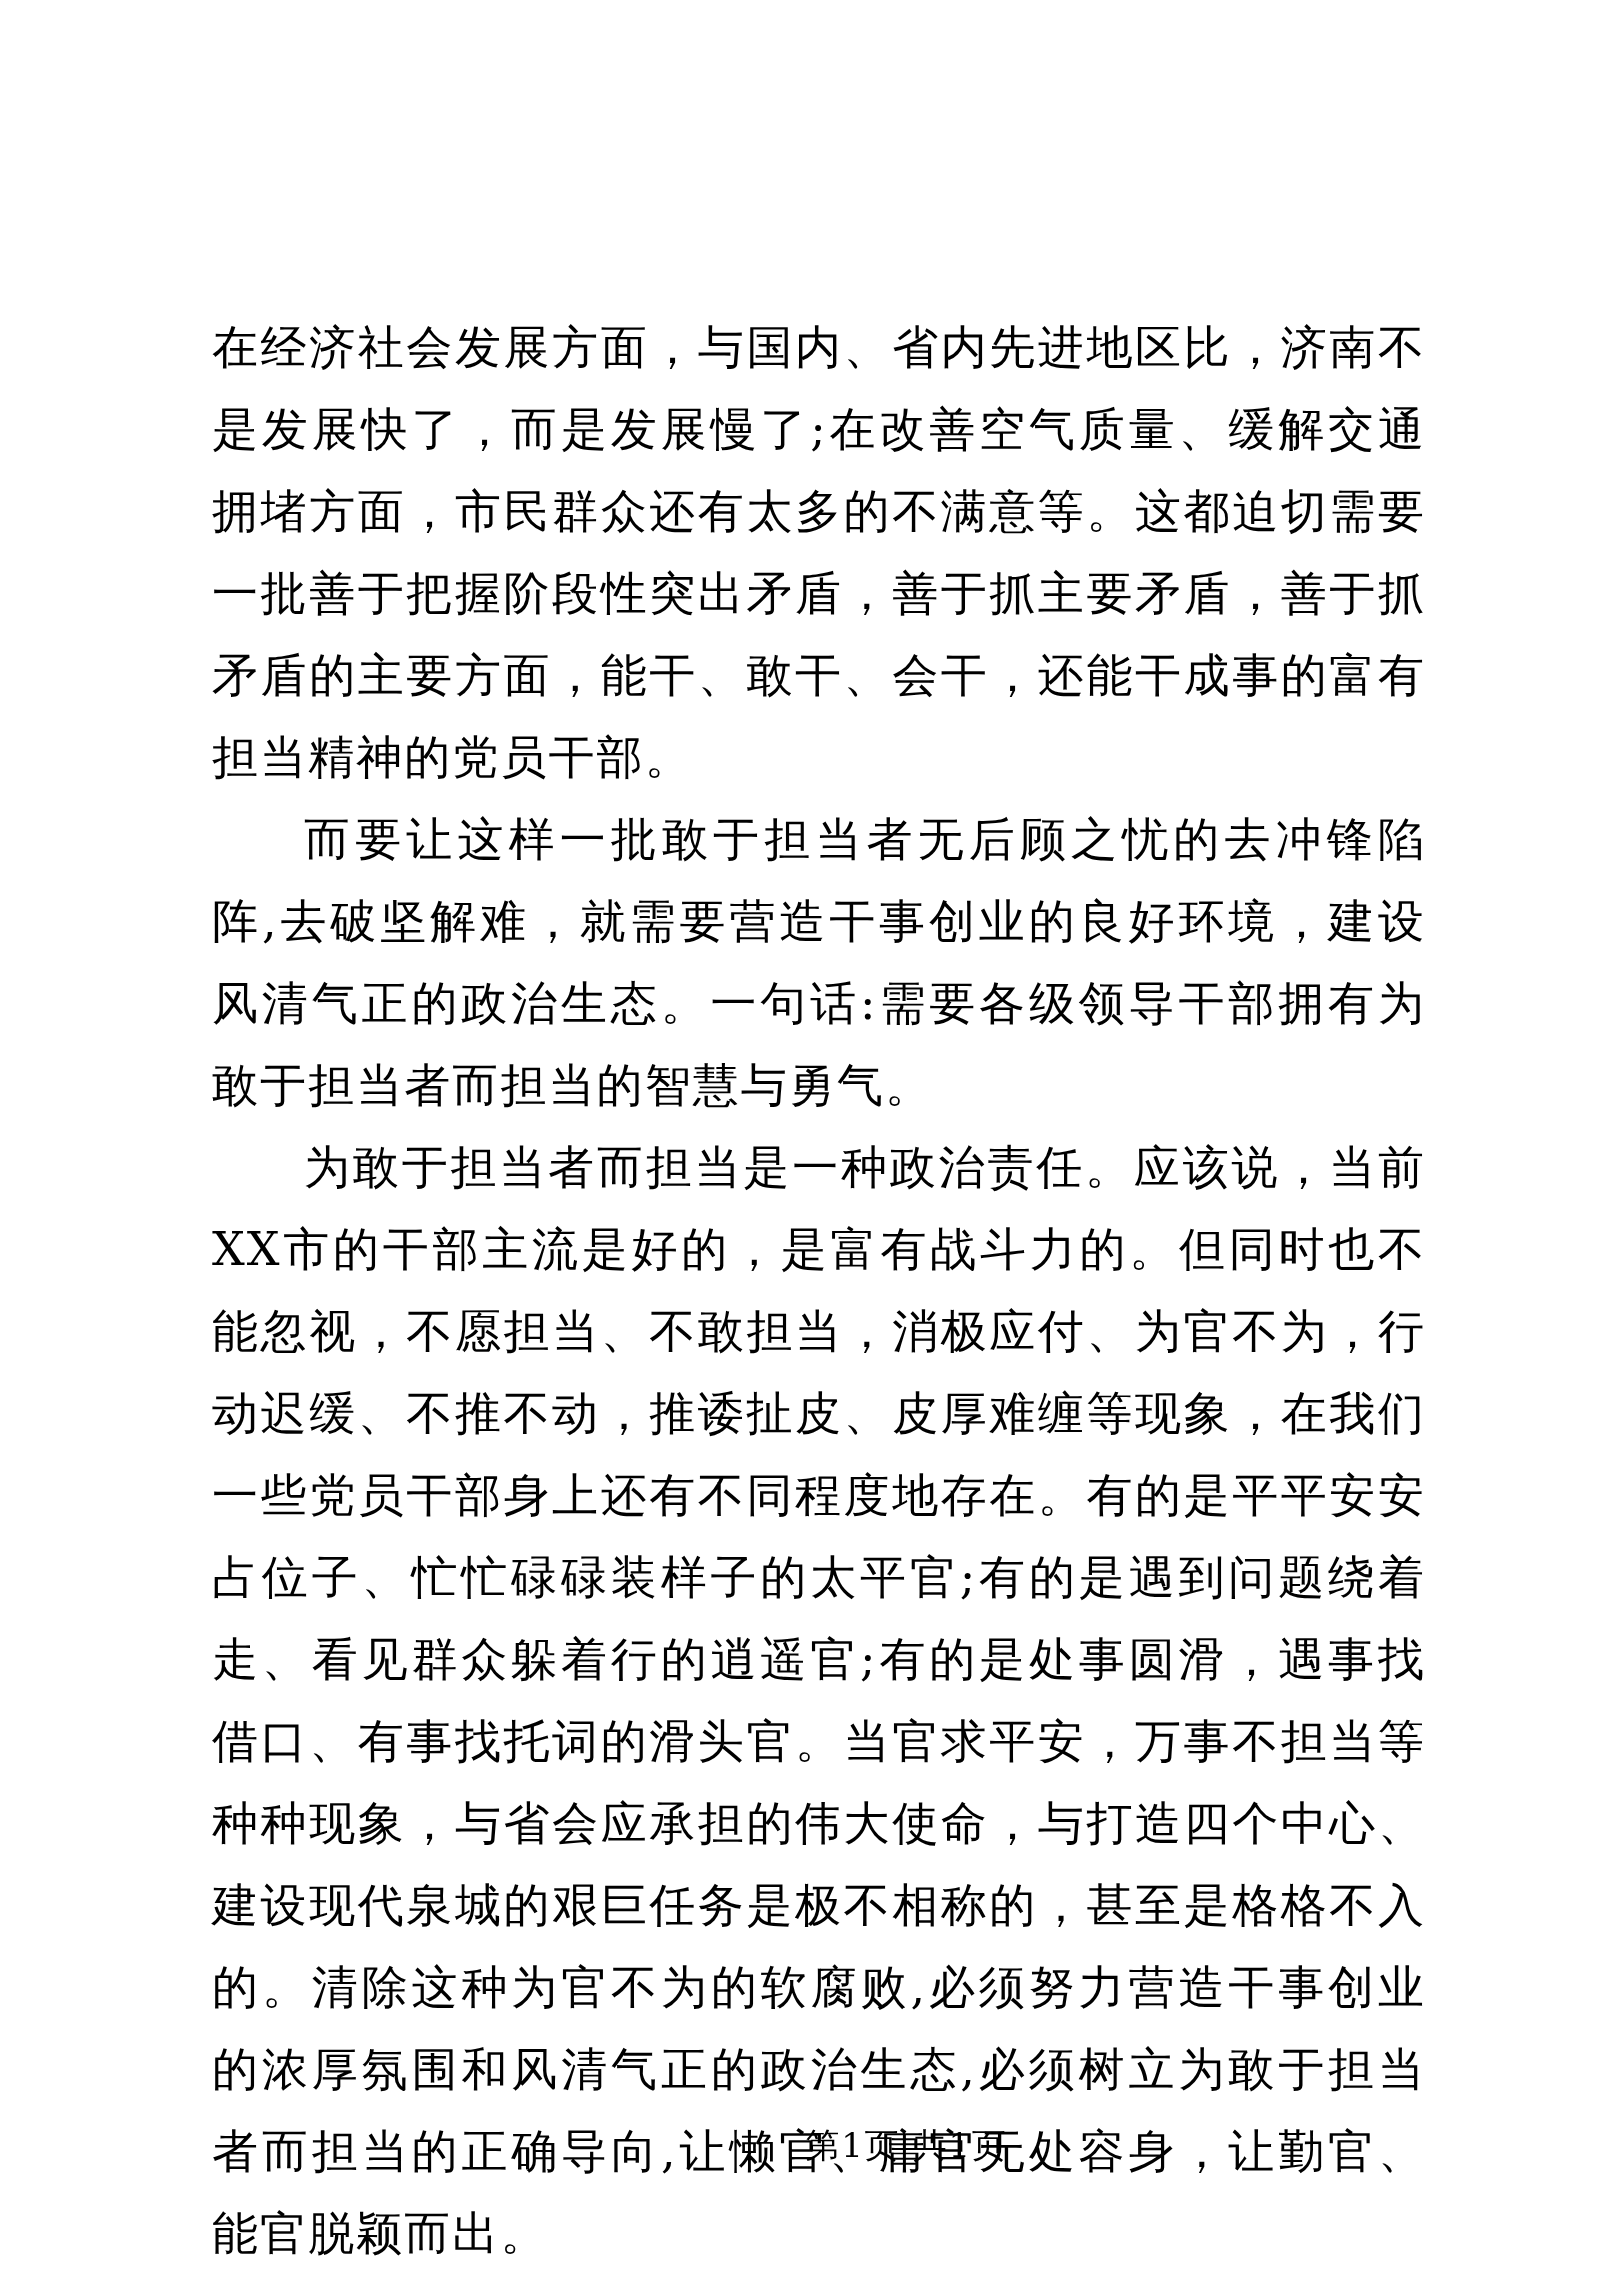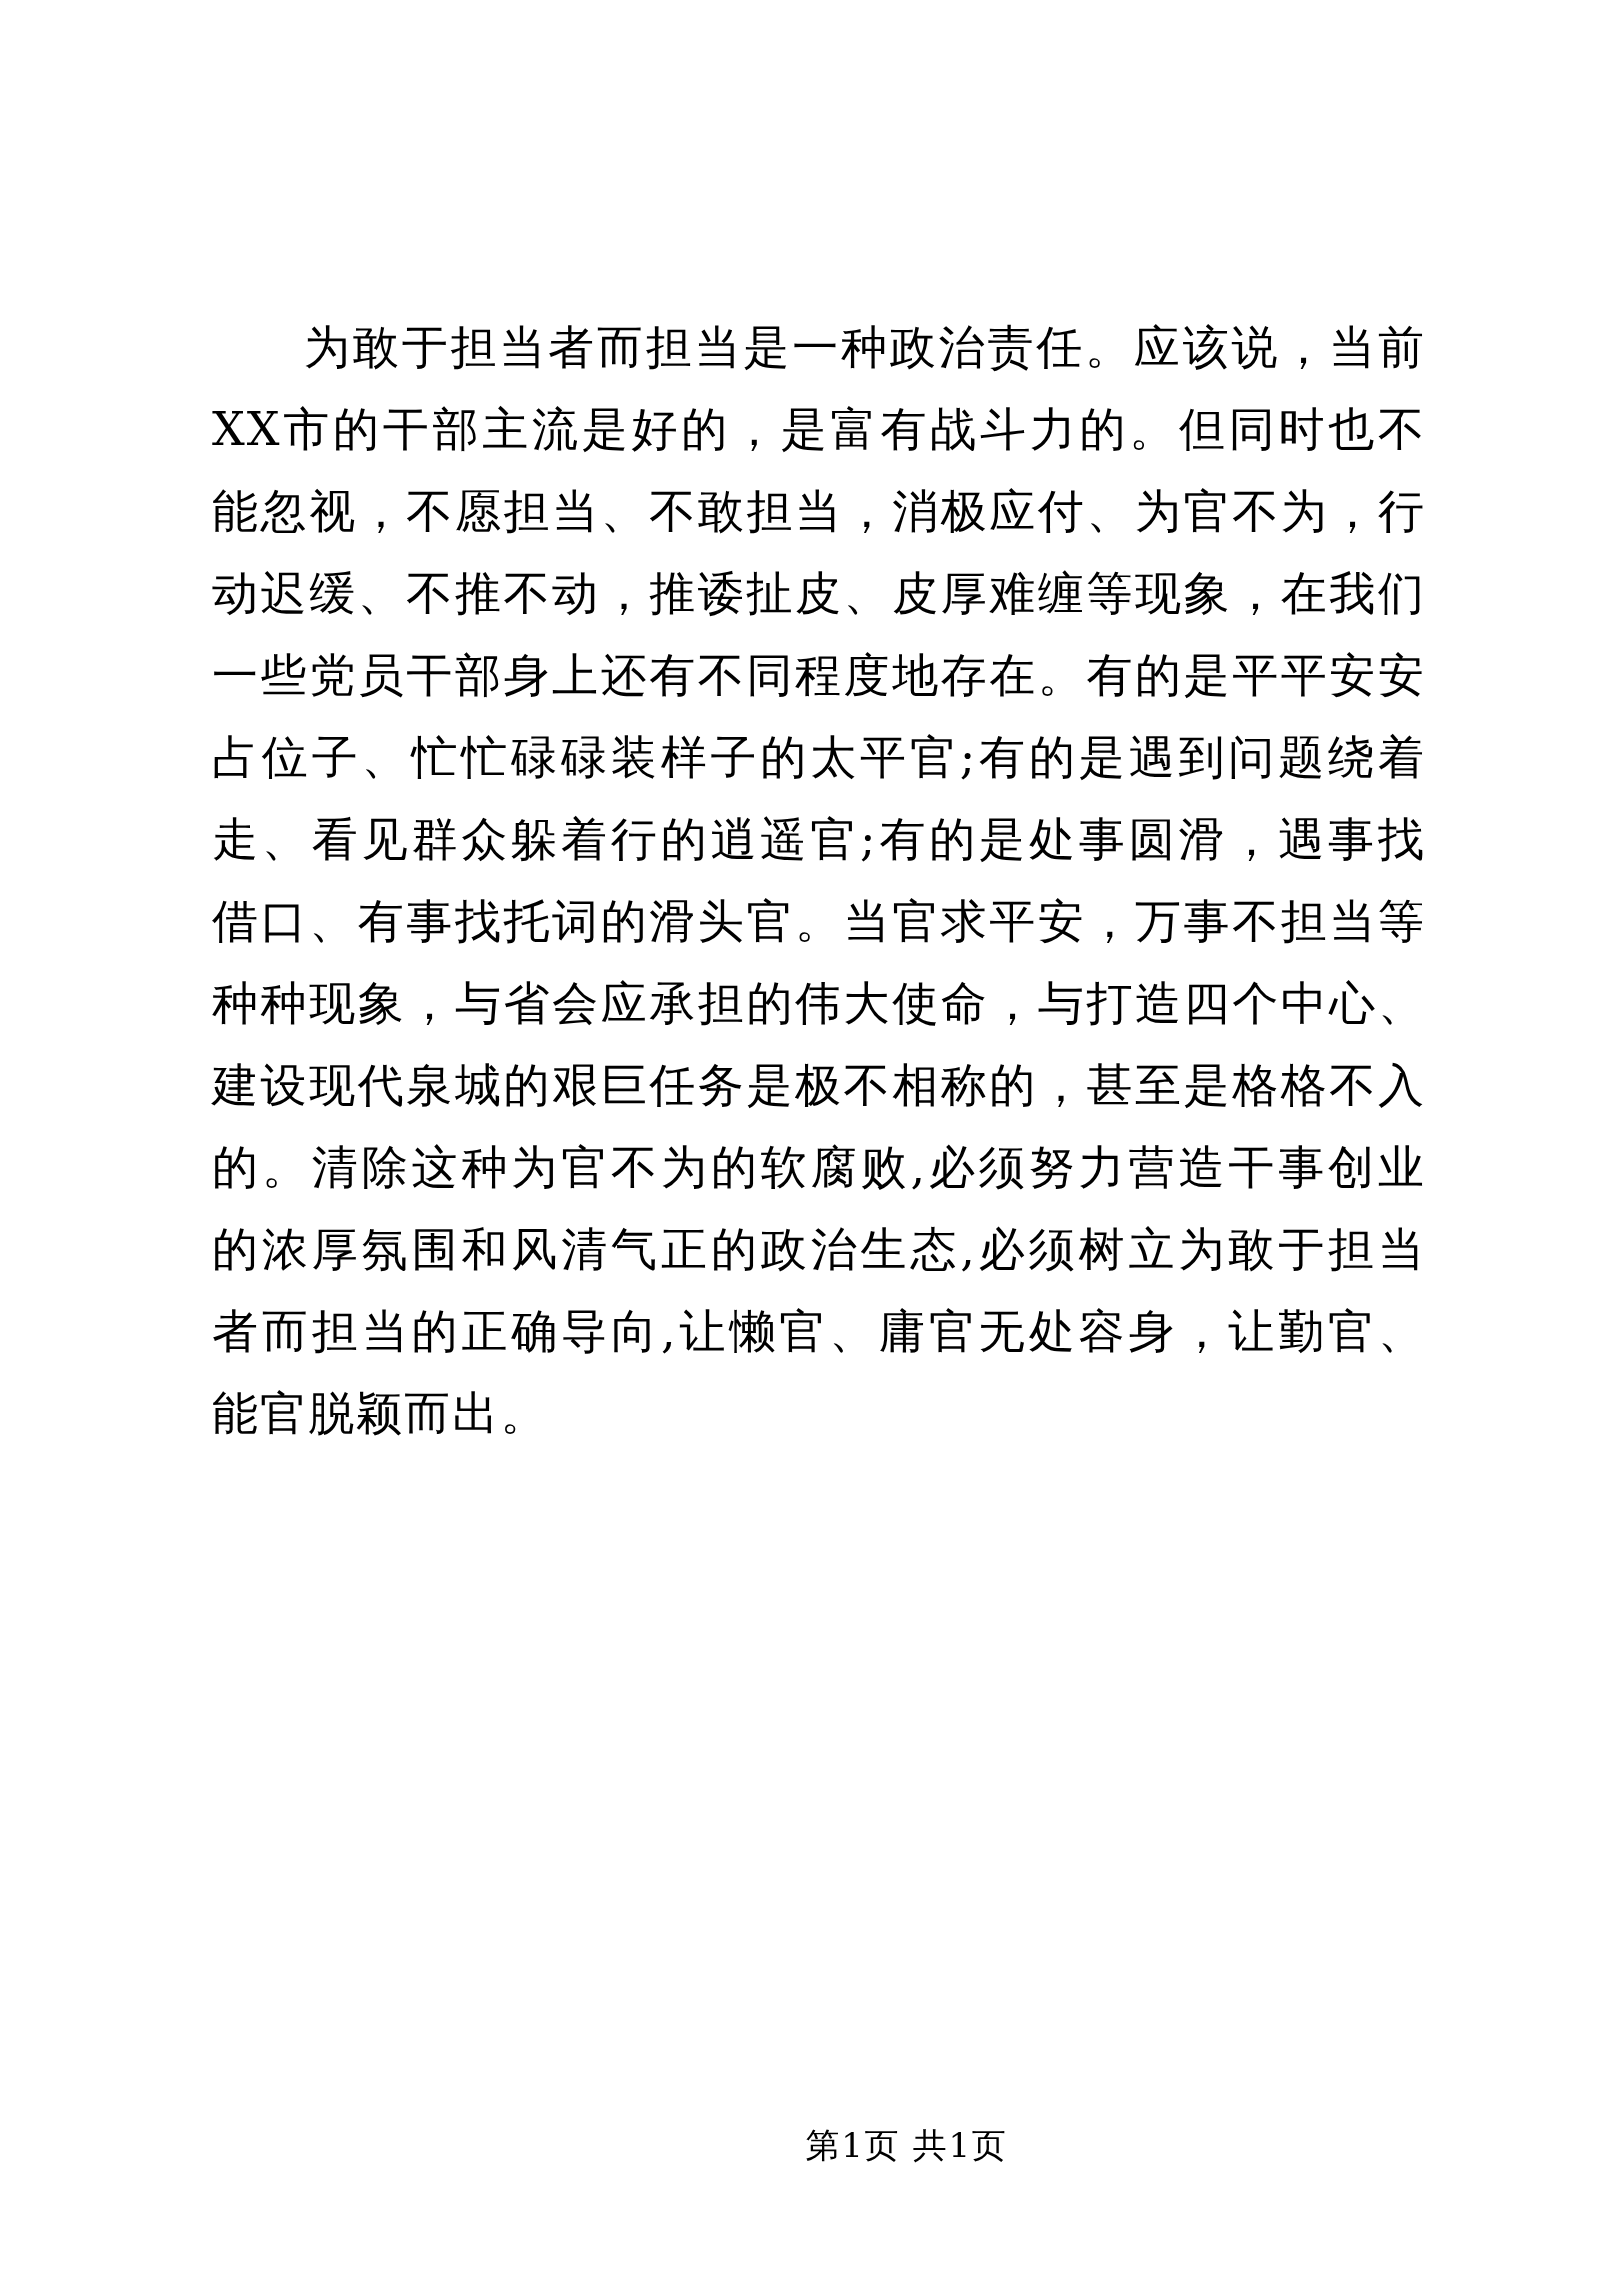--- a/index.html
+++ b/index.html
@@ -43,19 +43,21 @@
     font-size: 34px;
     letter-spacing: 0.05em;
     color: #000000;
   }
 </style>
 </head>
 <body>
 
 <div class="page">
   <div class="content">
+    <p class="para">在经济社会发展方面，与国内、省内先进地区比，济南不是发展快了，而是发展慢了;在改善空气质量、缓解交通拥堵方面，市民群众还有太多的不满意等。这都迫切需要一批善于把握阶段性突出矛盾，善于抓主要矛盾，善于抓矛盾的主要方面，能干、敢干、会干，还能干成事的富有担当精神的党员干部。</p>
+    <p class="para indent">而要让这样一批敢于担当者无后顾之忧的去冲锋陷阵,去破坚解难，就需要营造干事创业的良好环境，建设风清气正的政治生态。一句话:需要各级领导干部拥有为敢于担当者而担当的智慧与勇气。</p>
     <p class="para indent">为敢于担当者而担当是一种政治责任。应该说，当前XX市的干部主流是好的，是富有战斗力的。但同时也不能忽视，不愿担当、不敢担当，消极应付、为官不为，行动迟缓、不推不动，推诿扯皮、皮厚难缠等现象，在我们一些党员干部身上还有不同程度地存在。有的是平平安安占位子、忙忙碌碌装样子的太平官;有的是遇到问题绕着走、看见群众躲着行的逍遥官;有的是处事圆滑，遇事找借口、有事找托词的滑头官。当官求平安，万事不担当等种种现象，与省会应承担的伟大使命，与打造四个中心、建设现代泉城的艰巨任务是极不相称的，甚至是格格不入的。清除这种为官不为的软腐败,必须努力营造干事创业的浓厚氛围和风清气正的政治生态,必须树立为敢于担当者而担当的正确导向,让懒官、庸官无处容身，让勤官、能官脱颖而出。</p>
   </div>
   <div class="footer">
     <span>第1页 共1页</span>
   </div>
 </div>
 
 
 </body></html>

